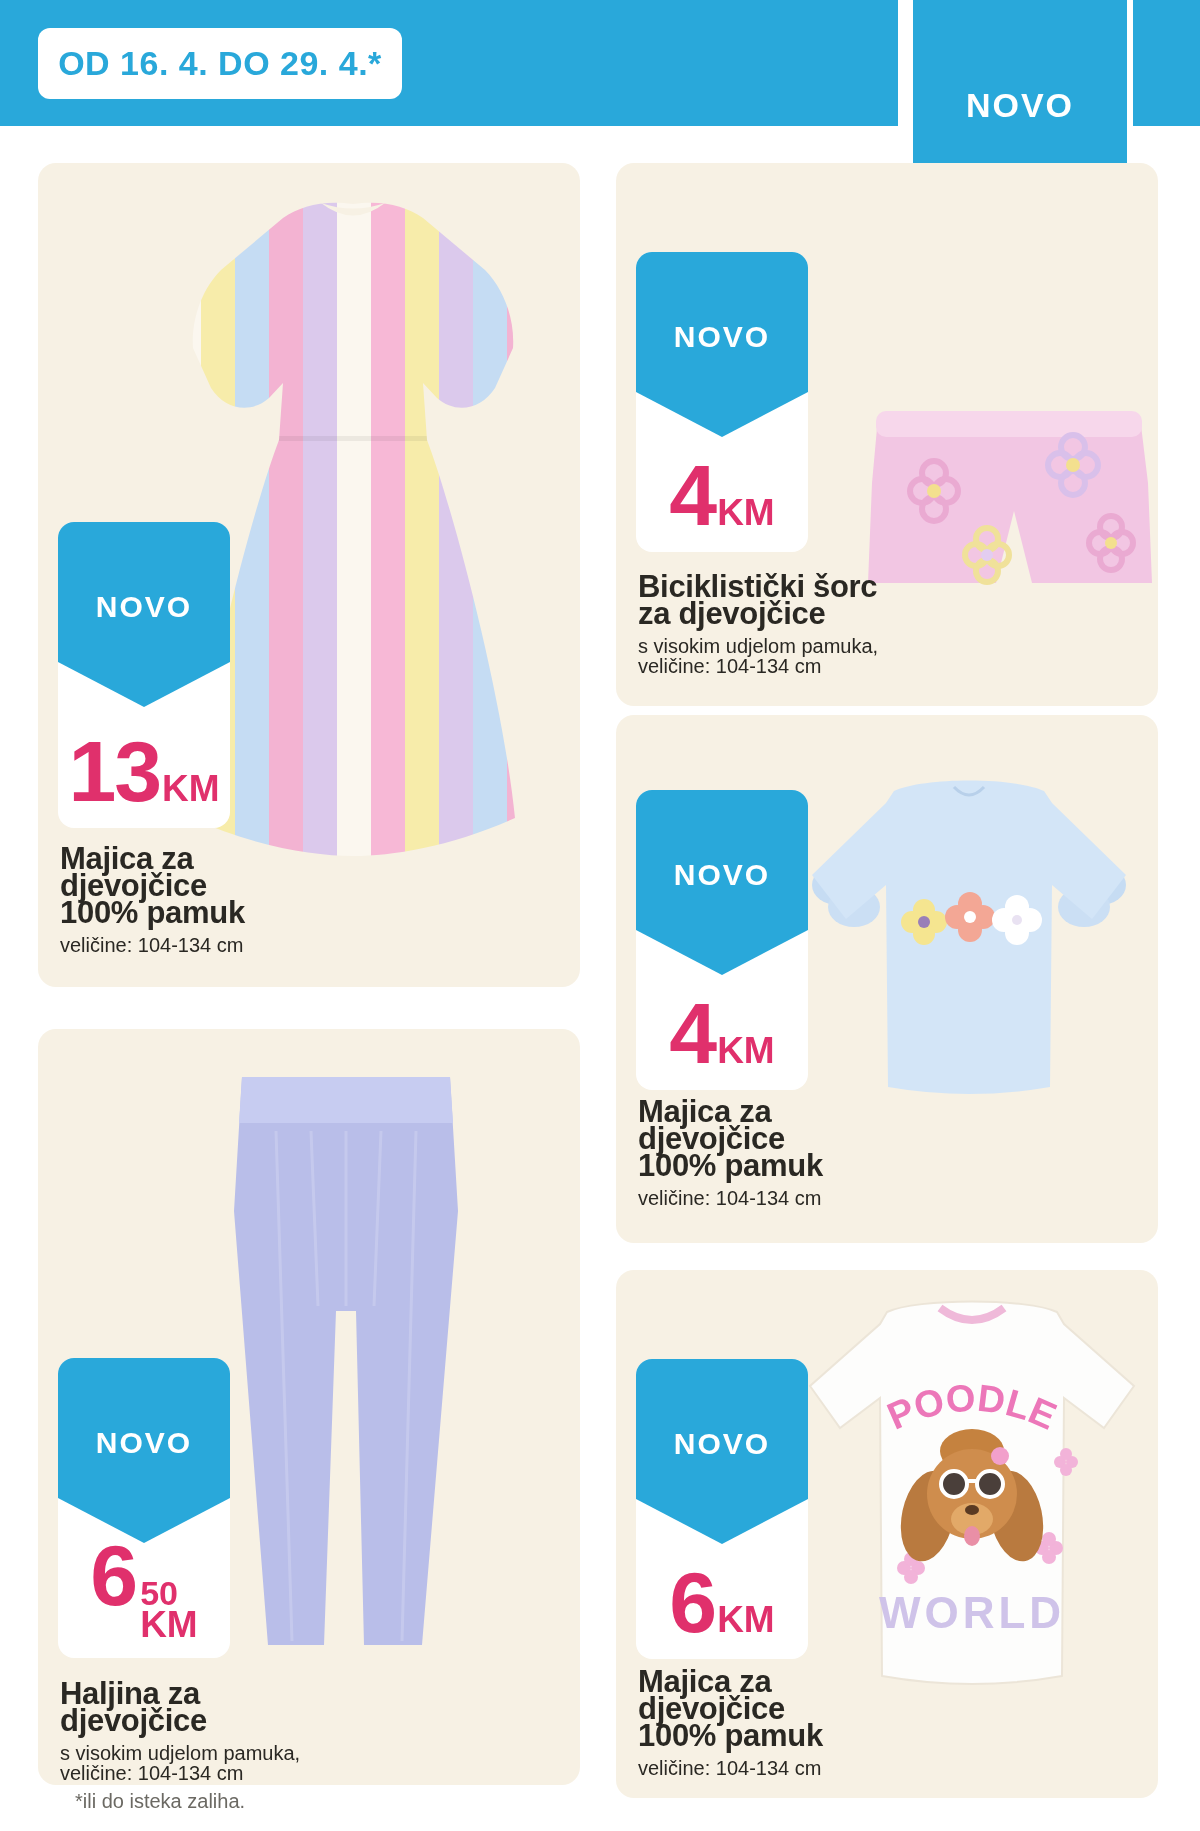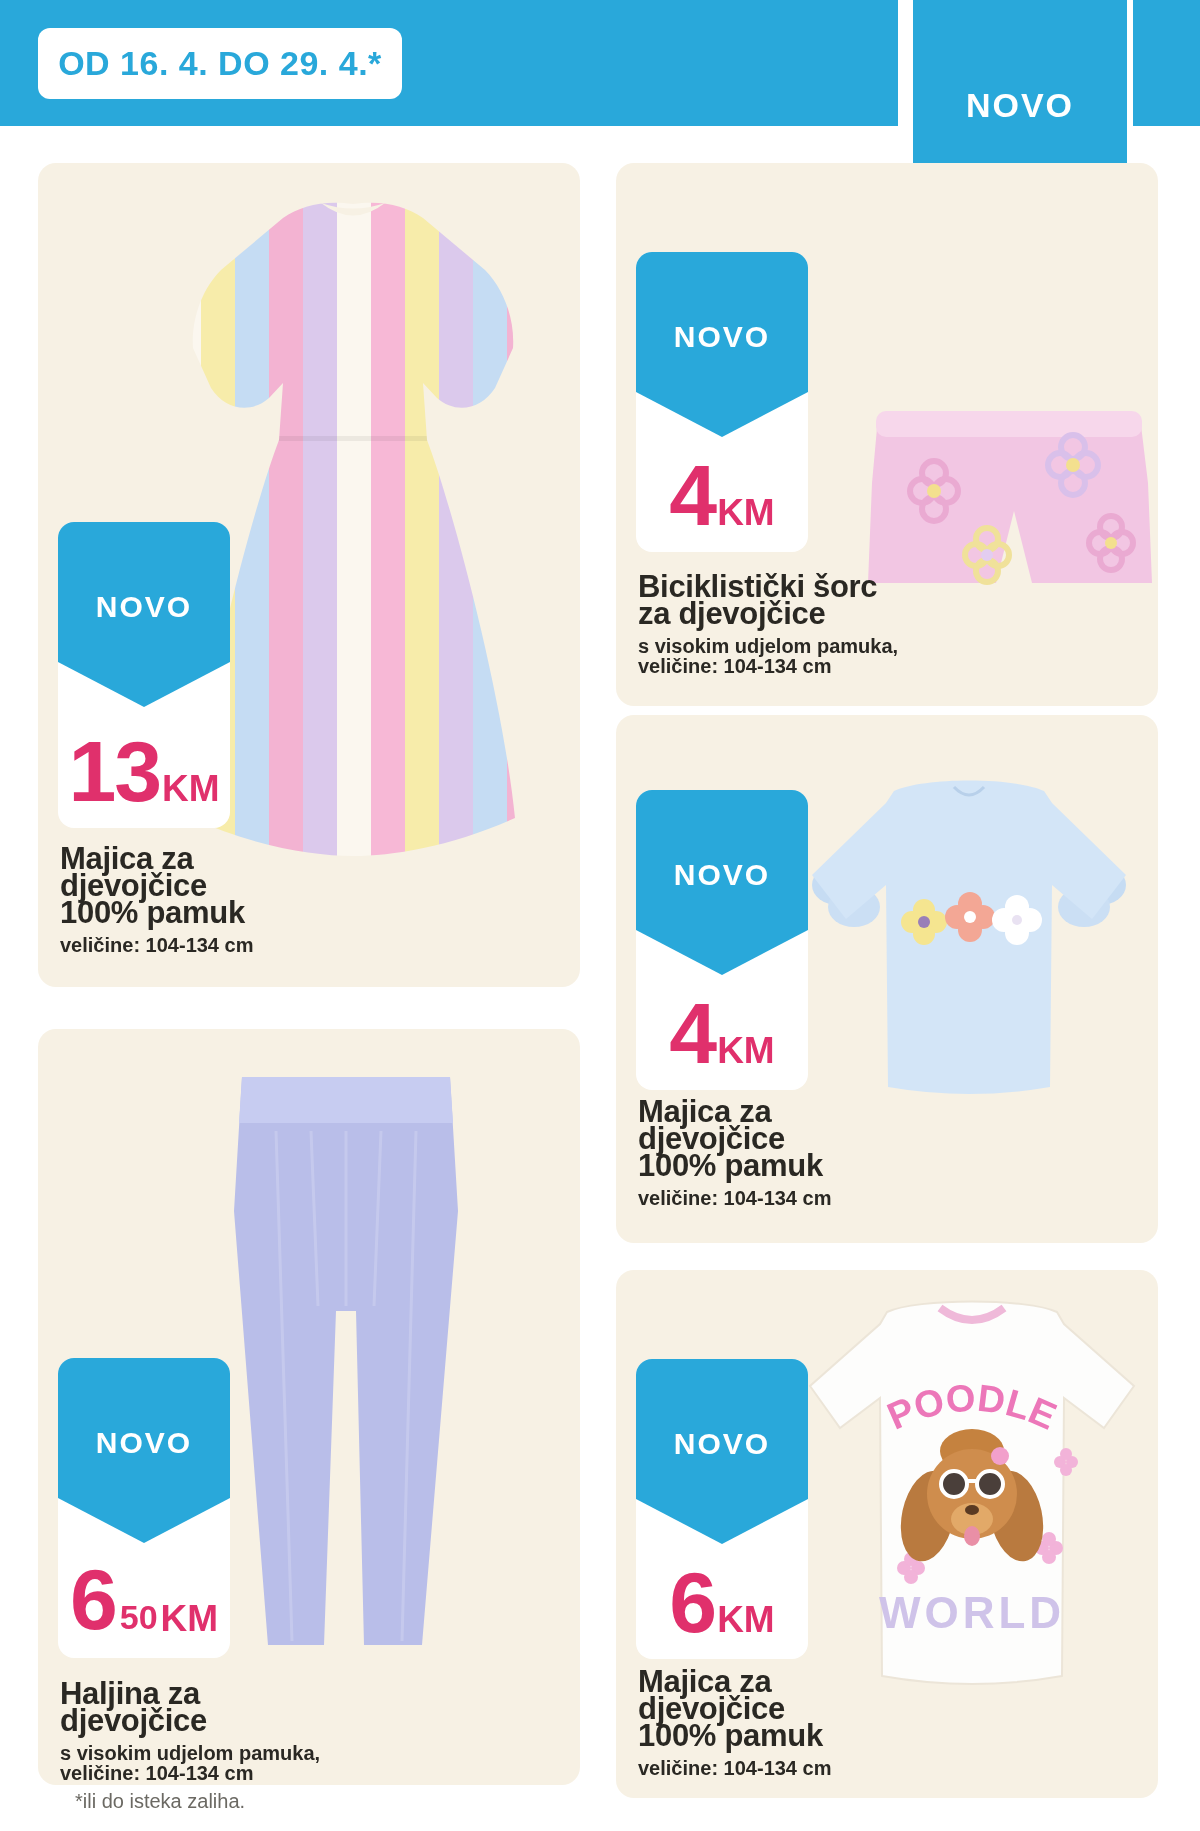--- a/index.html
+++ b/index.html
@@ -38,33 +38,33 @@
   .badge{width:172px;height:185px;flex:none;background:#29a8da;border-radius:16px 16px 0 0;
          clip-path:polygon(0 0,100% 0,100% 140px,50% 100%,0 140px);
          display:flex;align-items:center;justify-content:center;padding-bottom:16px;box-sizing:border-box;}
   .badge span{color:#ffffff;font-size:30px;font-weight:700;letter-spacing:2px;}
 
   .price{margin-top:auto;margin-bottom:24px;display:flex;align-items:baseline;justify-content:center;
          color:#e0306c;font-weight:700;}
   .pnum{font-size:86px;line-height:.75;letter-spacing:-2px;}
   .pcur{font-size:37px;line-height:.8;margin-left:2px;}
   .pstack{display:inline-block;overflow:hidden;margin-left:4px;}
-  .pstack .col{display:flex;flex-direction:row;gap:3px;}
+  .pstack .col{display:flex;flex-direction:column;gap:3px;}
   .pdec{font-size:34px;line-height:.8;}
   .pcur2{font-size:37px;line-height:.8;}
 
   
   .txt{position:absolute;left:22px;color:#2a2823;}
   .card-dress    .txt{top:682px;}
   .card-shorts   .txt{top:410px;}
   .card-bluetee  .txt{top:383px;}
   .card-leggings .txt{top:651px;}
   .card-poodle   .txt{top:398px;}
   .t{font-size:31px;font-weight:700;line-height:27px;letter-spacing:-0.3px;}
-  .d{font-size:20px;font-weight:700;line-height:20px;}
+  .d{font-size:20px;font-weight:400;line-height:20px;}
   .dfirst{margin-top:9px;}
 
   .photo{position:absolute;}
   .photo-dress   {left:95px; top:15px;}
   .photo-shorts  {left:248px;top:230px;}
   .photo-bluetee {left:178px;top:42px;}
   .photo-leggings{left:168px;top:32px;}
   .photo-poodle  {left:176px;top:6px;}
 
   .footnote{position:absolute;left:38px;top:1790px;font-size:20px;color:#6b6963;margin-left:37px;}

